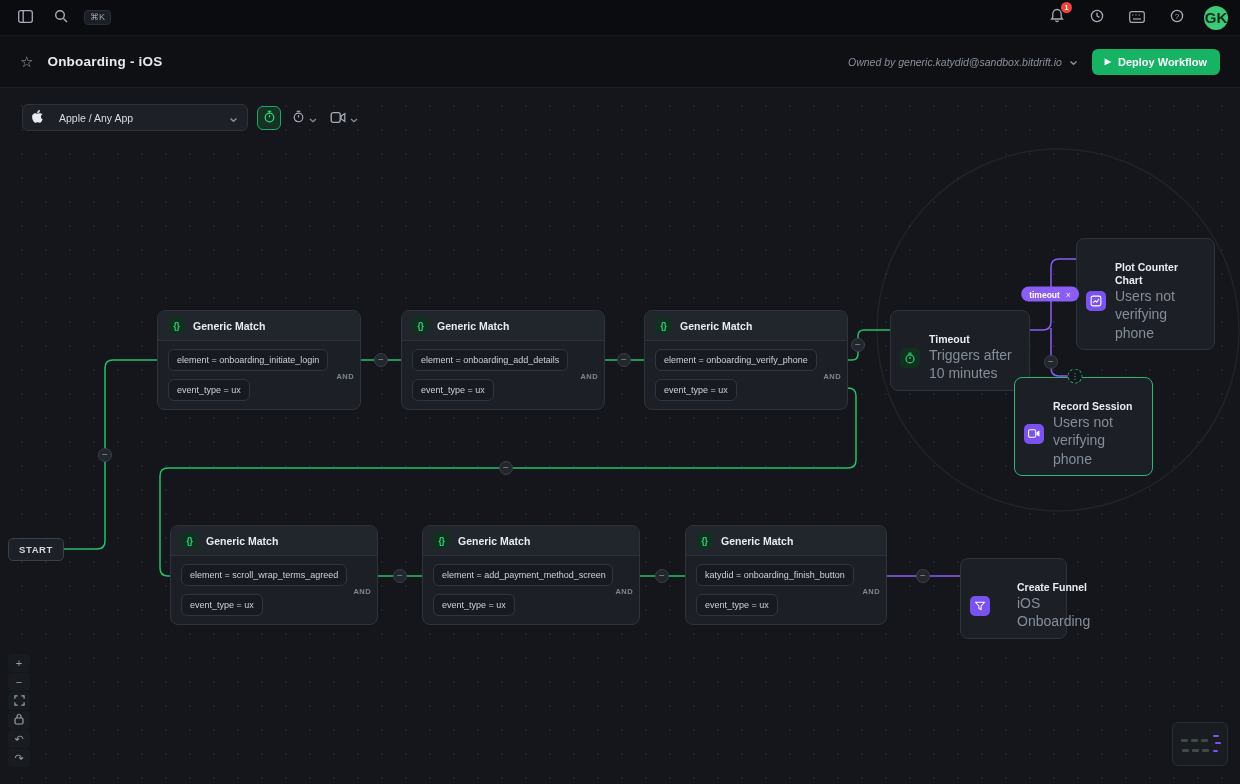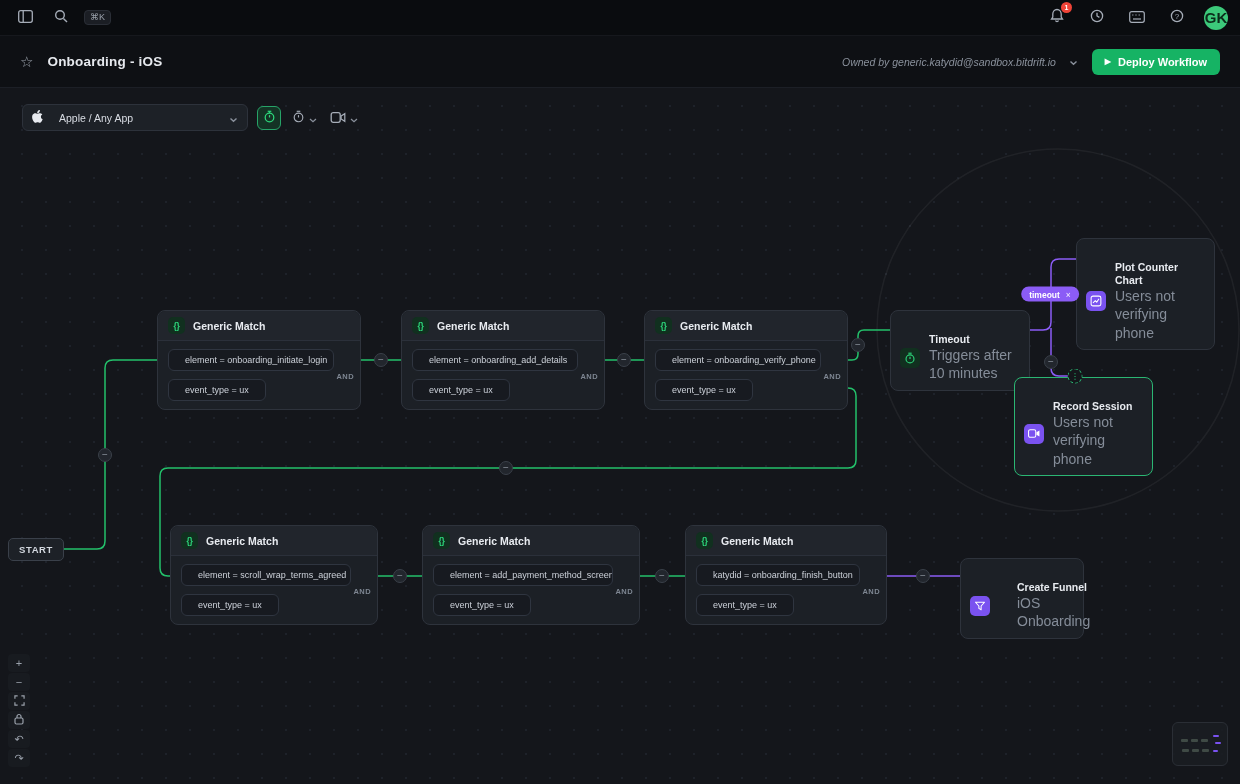--- a/index.html
+++ b/index.html
@@ -21,21 +21,21 @@
     background:#f04438;color:#fff;font-size:7px;display:flex;align-items:center;justify-content:center;font-weight:bold;}
   .avatar{width:24px;height:24px;border-radius:50%;background:#3cc97a;color:#0b2c1a;
     font-size:15px;font-weight:bold;display:flex;align-items:center;justify-content:center;}
   
   .header{height:52px;background:#0e1014;border-bottom:1px solid #1c1f26;
     display:flex;align-items:center;justify-content:space-between;padding:0 20px;}
   .hdr-left{display:flex;align-items:center;gap:14px;}
   .star{color:#9aa1ab;font-size:15px;cursor:pointer;}
   .title{font-size:13.5px;font-weight:bold;letter-spacing:.2px;}
   .hdr-right{display:flex;align-items:center;gap:14px;}
-  .owner{font-size:10.5px;font-style:italic;color:#8a919c;display:flex;align-items:flex-end;gap:13px;cursor:pointer;}
+  .owner{font-size:10.5px;font-style:italic;color:#8a919c;display:flex;align-items:flex-end;gap:7px;cursor:pointer;}
   .deploy{height:26px;background:#16b364;border:none;border-radius:6px;color:#ffffff;
     font-size:11px;font-weight:bold;display:flex;align-items:center;gap:7px;padding:0 13px;cursor:pointer;
     font-family:"Liberation Sans",sans-serif;}
   .deploy .play{font-size:8px;}
   
   .canvas{position:relative;width:1240px;height:696px;background:#14161b;overflow:hidden;
     background-image:radial-gradient(#1e222a 1px, transparent 1.3px);
     background-size:24px 24px;background-position:10px 6px;}
   .wires{position:absolute;left:0;top:0;z-index:1;}
   
@@ -48,21 +48,21 @@
   .tool-pair{display:flex;align-items:center;gap:4px;cursor:pointer;padding:2px;}
   
   .node{position:absolute;z-index:2;background:#1c2026;border:1px solid #2e333c;border-radius:8px;}
   .match-header{display:flex;align-items:center;gap:8px;padding:6px 10px;background:#21252c;
     border-bottom:1px solid #2b303a;border-radius:8px 8px 0 0;}
   .match-title{font-size:10.5px;font-weight:bold;color:#e8ebf0;}
   .icon-sq{width:17px;height:17px;border-radius:5px;display:flex;align-items:center;justify-content:center;flex:none;}
   .icon-green{background:#11301f;color:#2dd97c;font-size:8.5px;font-weight:bold;letter-spacing:-0.5px;}
   .icon-purple{background:#7a52f0;}
   .match-body{position:relative;padding:8px 26px 8px 10px;display:flex;flex-direction:column;gap:8px;}
-  .cond{background:#171a20;border:1px solid #2f3540;border-radius:6px;padding:5px 16px;
+  .cond{background:#171a20;border:1px solid #2f3540;border-radius:6px;padding:5px 8px;
     font-size:9px;color:#ccd1d9;white-space:nowrap;width:max-content;max-width:100%;overflow:hidden;}
   .and{position:absolute;right:6px;top:52%;transform:translateY(-50%);font-size:7.5px;font-weight:bold;
     color:#7e8692;letter-spacing:.4px;}
   .mini-node{position:absolute;z-index:2;background:#1c2026;border:1px solid #2e333c;border-radius:8px;
     display:flex;align-items:center;gap:9px;padding:22px 12px 7px 9px;}
   .mini-node.green-border{border-color:#2bb673;}
   .mini-title{font-size:10.5px;font-weight:bold;color:#e8ebf0;line-height:1.25;}
   .mini-sub{font-size:14px;color:#858d99;line-height:1.3;}
   .start-node{position:absolute;z-index:2;background:#1d2127;border:1px solid #3a404a;border-radius:5px;
     padding:5px 10px;font-size:9.5px;font-weight:bold;letter-spacing:.6px;color:#d3d8df;cursor:pointer;}
@@ -349,21 +349,21 @@
         <span class="icon-sq icon-green">{ }</span>
         <span class="match-title">Generic Match</span>
       </div>
     <div class="match-body">
       <div class="cond">katydid = onboarding_finish_button</div>
       <div class="cond">event_type = ux</div>
       <span class="and">AND</span>
     </div>
   </div>
 
-  <div class="mini-node" style="left:960px;top:470px;width:124px;gap:27px;">
+  <div class="mini-node" style="left:960px;top:470px;width:107px;gap:27px;">
     <span class="icon-sq icon-purple" style="width:20px;height:20px;">
       <svg width="12" height="12" viewBox="0 0 16 16">
           <path d="M2 3h12l-4.5 5v5l-3-1.8V8z" fill="none" stroke="#fff" stroke-width="1.4" stroke-linejoin="round"></path>
         </svg>
     </span>
     <span>
         <div class="mini-title">Create Funnel</div>
     <div class="mini-sub">iOS Onboarding</div>
       </span>
   </div>

